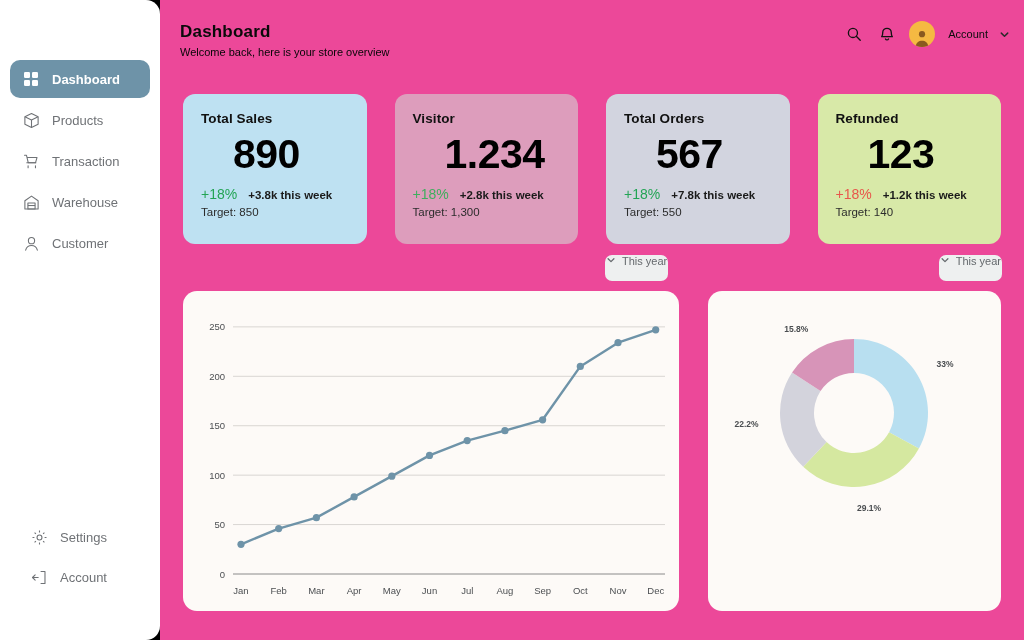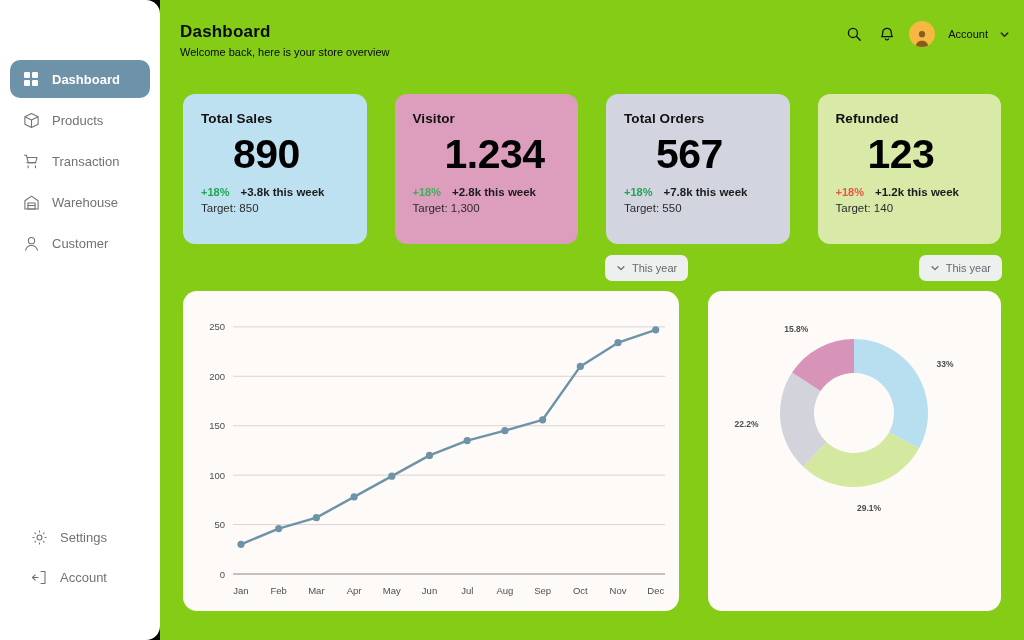--- a/index.html
+++ b/index.html
@@ -54,21 +54,21 @@
   }
   .nav-item .ico svg { display: block; }
   .nav-item + .nav-item { margin-top: 2px; }
   .nav-group-top .nav-item + .nav-item { margin-top: 3px; }
 
   
   #main {
     position: absolute;
     left: 160px; top: 0;
     width: 864px; height: 640px;
-    background: #84cc16;
+    background: #ec4899;
   }
 
   
   #topbar {
     position: absolute;
     left: 0; top: 0;
     width: 864px; height: 78px;
   }
   #topbar-title {
     position: absolute;
@@ -142,33 +142,32 @@
     margin-top: 3px;
     letter-spacing: -.5px;
     margin-left: 32px;
   }
   .card-row {
     display: flex;
     align-items: baseline;
     gap: 11px;
     margin-top: 7px;
   }
-  .card-delta { font-size: 11px; font-weight: bold; }
+  .card-delta { font-size: 14px; font-weight: normal; }
   .card-delta-note { font-size: 11.5px; color: #1b1b1b; font-weight: bold; }
   .card-target { font-size: 11.5px; color: #2c2c2c; margin-top: 4px; }
 
   
   .filter-btn {
     position: absolute;
     height: 26px;
-    padding: 0 11px;
+    padding: 0 1px;
     border-radius: 7px;
     background: #eef0f0;
     display: flex;
-    align-items: center;
     gap: 6px;
     font-size: 11px;
     color: #65696d;
     cursor: pointer;
     border: none;
     font-family: "Liberation Sans", sans-serif;
   }
   #filter-left  { left: 445px; top: 255px; }
   #filter-right { right: 22px;  top: 255px; }
 

